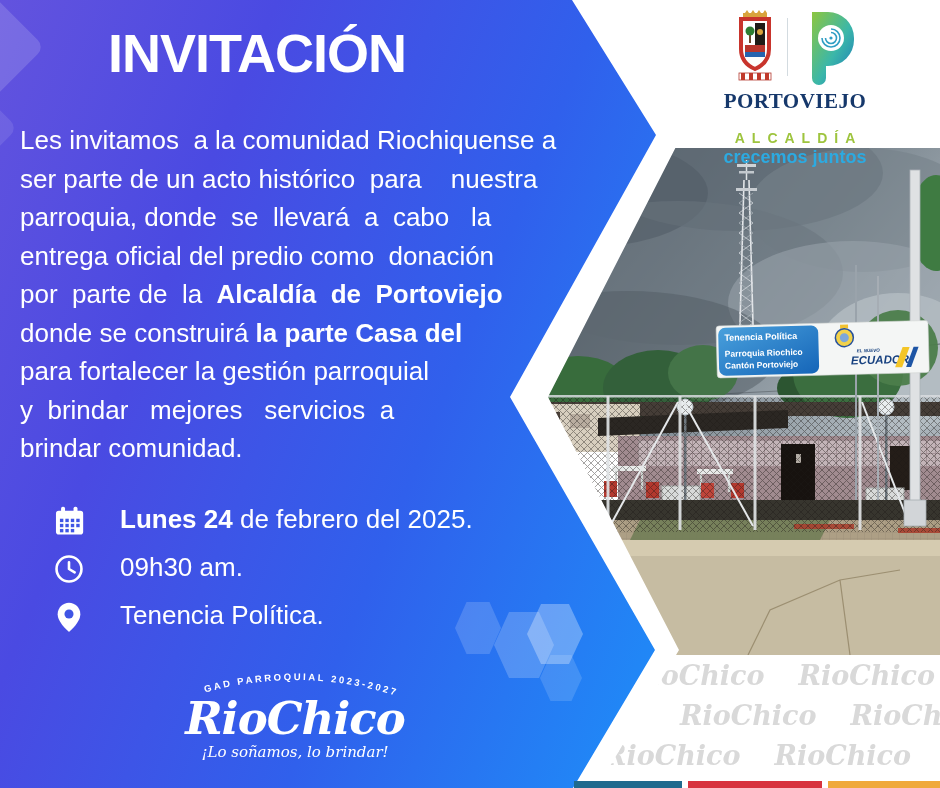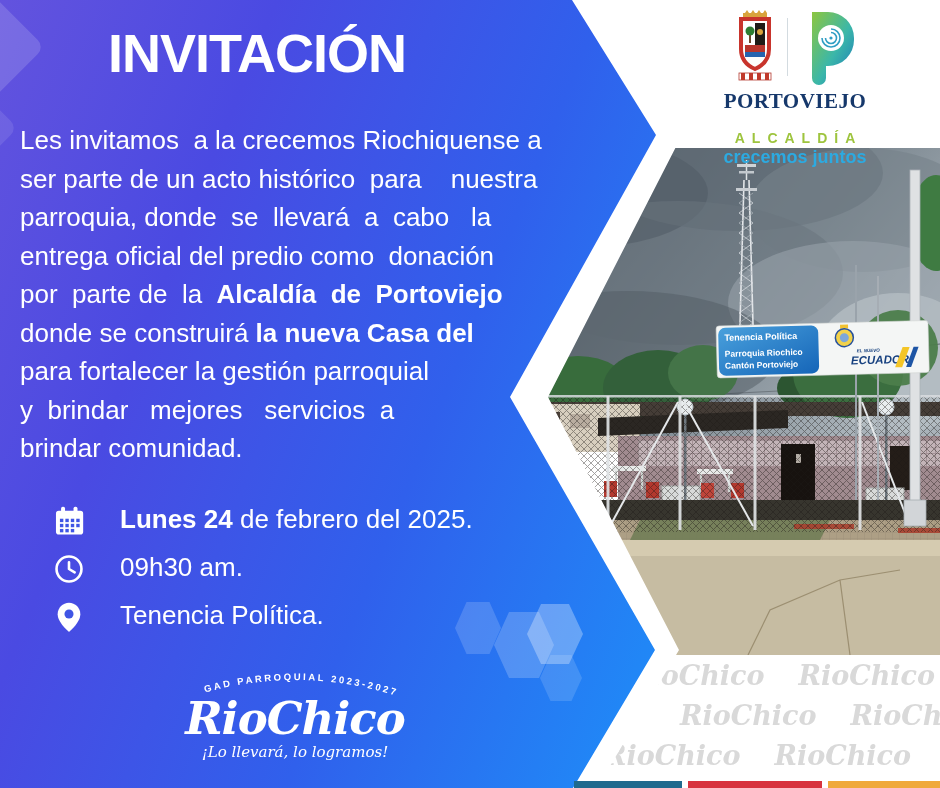--- a/index.html
+++ b/index.html
@@ -231,26 +231,26 @@
     <div class="chevron c1"></div>
     <div class="chevron c2"></div>
     <div class="hex h1"></div>
     <div class="hex h2"></div>
     <div class="hex h3"></div>
     <div class="hex h4"></div>
   </div>
 
   <div id="title">INVITACIÓN</div>
   <div id="body-text">
-      <div class="line"><span>Les invitamos  a la crecemos Riochiquense a</span></div>
+      <div class="line"><span>Les invitamos  a la comunidad Riochiquense a</span></div>
       <div class="line"><span>ser parte de un acto histórico  para    nuestra</span></div>
       <div class="line"><span>parroquia, donde  se  llevará  a  cabo   la</span></div>
       <div class="line"><span>entrega oficial del predio como  donación</span></div>
       <div class="line"><span>por  parte de  la  </span><span class="b">Alcaldía  de  Portoviejo</span></div>
-      <div class="line"><span>donde se construirá </span><span class="b">la nueva Casa del</span></div>
+      <div class="line"><span>donde se construirá </span><span class="b">la parte Casa del</span></div>
       <div class="line"><span>para fortalecer la gestión parroquial</span></div>
       <div class="line"><span>y  brindar   mejores   servicios  a</span></div>
       <div class="line"><span>brindar comunidad.</span></div>
     </div>
   <div id="details">
       <div class="detail-row">
         <span class="detail-icon"><svg width="34" height="34" viewBox="0 0 30 30">
             <rect x="8" y="2.5" width="3.5" height="7" rx="1.5" fill="#fff"></rect>
             <rect x="19" y="2.5" width="3.5" height="7" rx="1.5" fill="#fff"></rect>
             <rect x="3.5" y="6" width="24" height="21" rx="2.5" fill="#fff"></rect>
@@ -287,21 +287,21 @@
     </div>
 
   <div id="gad-logo">
     <svg width="260" height="34" viewBox="0 0 260 34">
       <path id="arcPath" d="M28,32 Q130,0 232,32" fill="none"></path>
       <text font-size="9.5" fill="#ffffff" letter-spacing="2.5" font-weight="bold" font-family="Liberation Sans, sans-serif">
         <textPath href="#arcPath" startOffset="6%">GAD PARROQUIAL 2023-2027</textPath>
       </text>
     </svg>
     <div id="gad-name">RioChico</div>
-    <div id="gad-tagline">¡Lo llevará, lo logramos!</div>
+    <div id="gad-tagline">¡Lo soñamos, lo brindar!</div>
   </div>
 
   <div id="pv-logo">
     <div id="pv-row">
       <svg width="44" height="74" viewBox="0 0 44 74">
         <rect x="10" y="3" width="24" height="6" fill="#d9a33c"></rect>
         <path d="M12,3 l2,-3 l2,3 z M18,3 l2,-3 l2,3 z M24,3 l2,-3 l2,3 z M30,3 l2,-3 l2,3 z" fill="#d9a33c"></path>
         <path d="M8,9 h28 v30 q0,14 -14,20 q-14,-6 -14,-20 z" fill="#fdfdfb" stroke="#c8342c" stroke-width="4"></path>
         <rect x="12" y="13" width="10" height="22" fill="#ffffff"></rect>
         <circle cx="17" cy="21" r="4.5" fill="#2e7d32"></circle>

